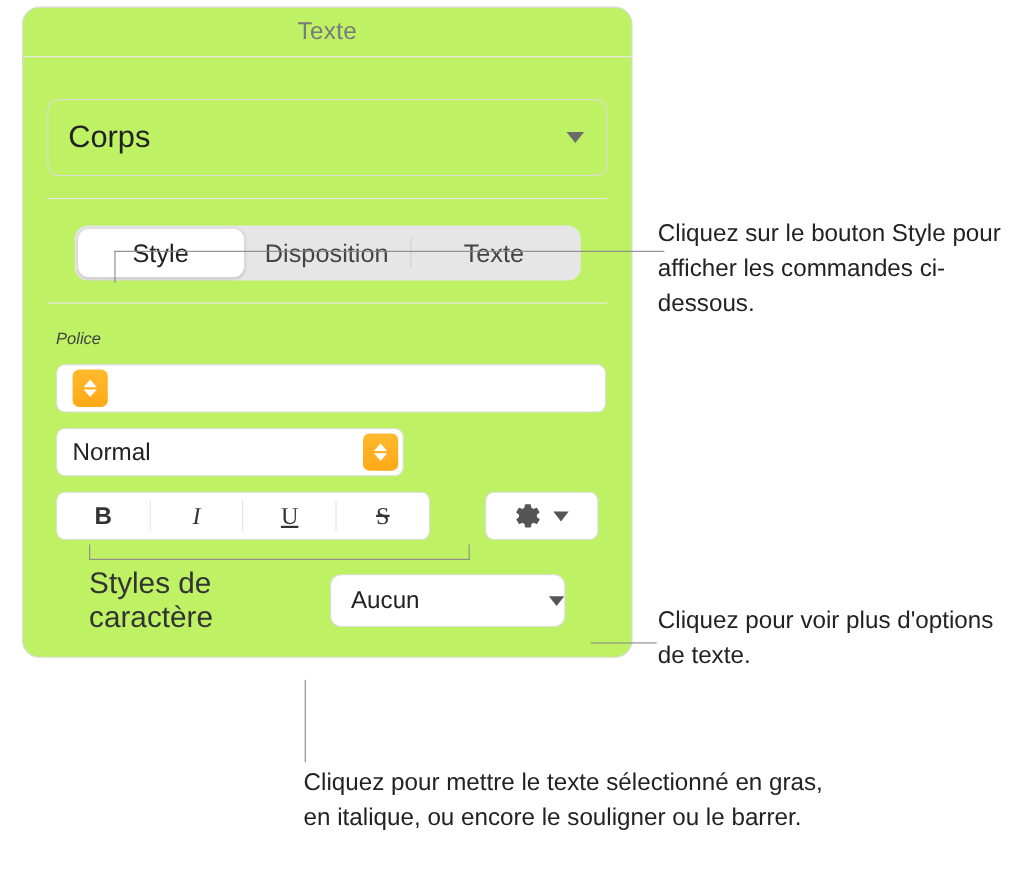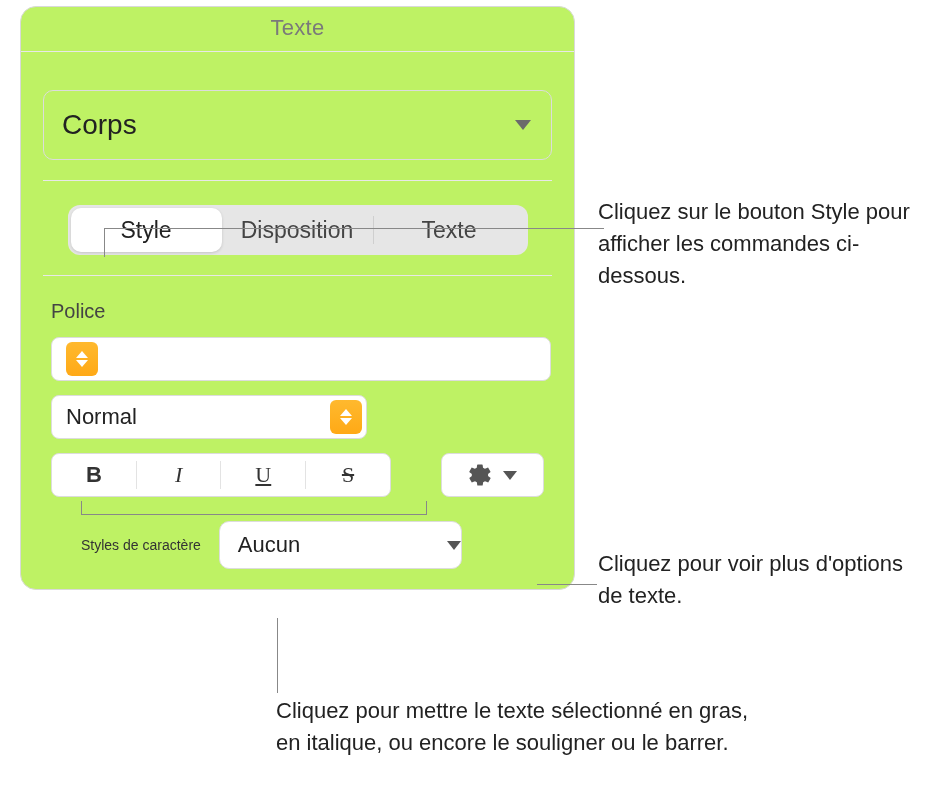--- a/index.html
+++ b/index.html
@@ -82,22 +82,23 @@
     color: #222;
     font-weight: 400;
   }
   .seg-sep {
     width: 1px;
     background: #cfcfcf;
     margin: 8px 0;
   }
   .section-label {
     margin: 24px 22px 14px 30px;
-    font-size: 20px;
+    font-size: 15px;
     color: #444;
+    font-style: italic;
   }
   .font-block {
     margin: 0 30px;
   }
   .popup {
     border: 1px solid #dcdcdc;
     border-radius: 8px;
     height: 44px;
     display: flex;
     align-items: center;
@@ -210,21 +211,21 @@
     border-right: 1px solid #888;
     border-bottom: 1px solid #888;
   }
   .row4 {
     display: flex;
     align-items: center;
     gap: 18px;
     margin: 6px 30px 0 30px;
   }
   .charstyle-label {
-    font-size: 14px;
+    font-size: 27px;
     color: #333;
   }
   .charstyle-popup {
     border: 1px solid #dcdcdc;
     border-radius: 10px;
     height: 48px;
     width: 243px;
     display: flex;
     align-items: center;
     justify-content: space-between;

